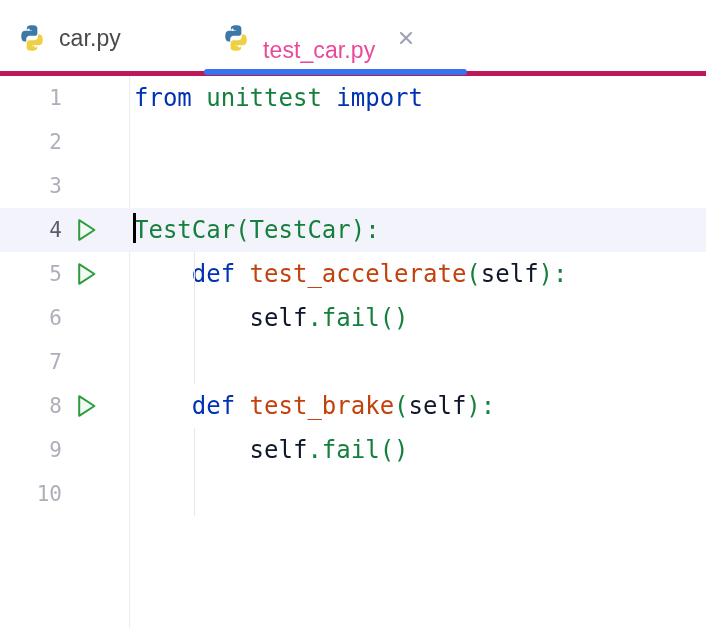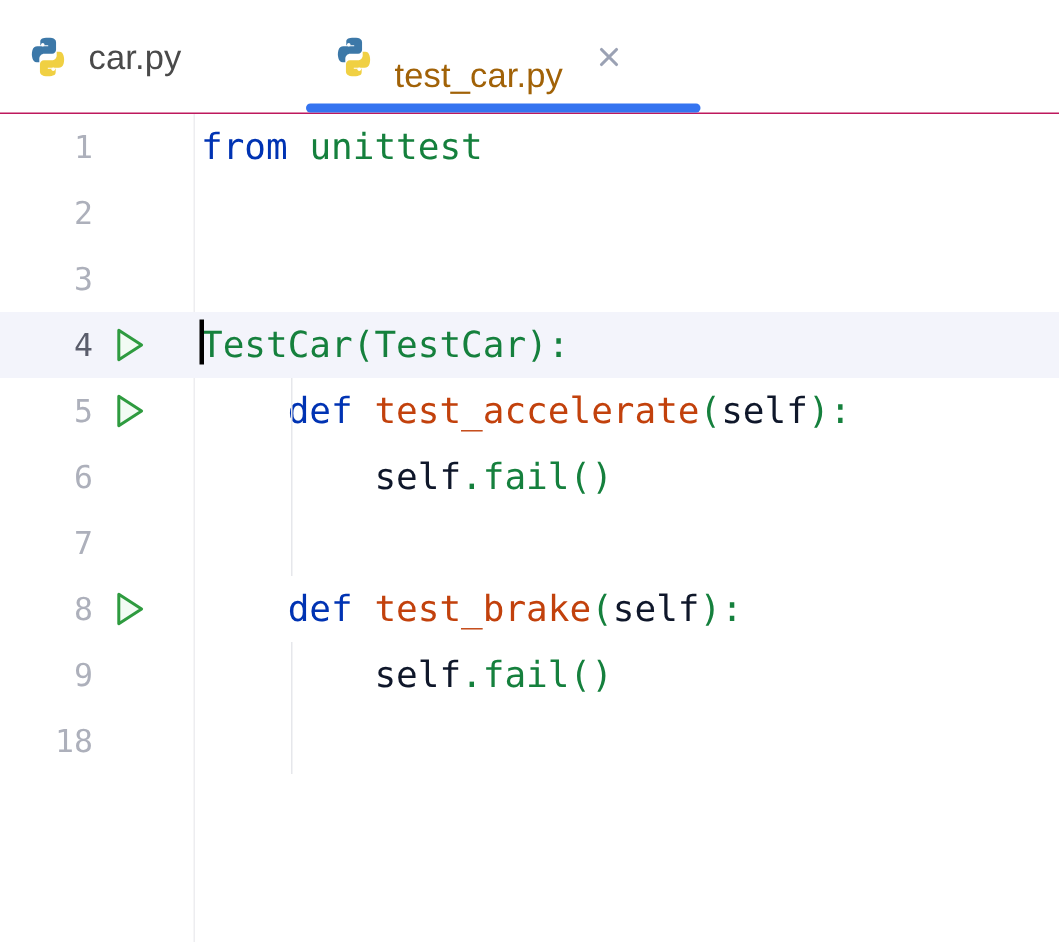--- a/index.html
+++ b/index.html
@@ -10,21 +10,21 @@
     overflow:hidden;
     position:relative;
     -webkit-font-smoothing:antialiased;
   }
   #app{width:706px;height:628px;position:relative;overflow:hidden;background:#FFFFFF;}
 
   
   .tabbar{
     position:absolute;left:0;top:0;width:706px;height:76px;
     background:#FFFFFF;
-    border-bottom:1px solid #be185d;
+    border-bottom:5px solid #be185d;
     box-sizing:border-box;
   }
   .tab{
     position:absolute;top:0;height:75px;
     display:flex;align-items:center;
     box-sizing:border-box;
     cursor:pointer;
     user-select:none;
   }
   .tab-inactive{left:0px;padding-left:18px;padding-right:18px;}
@@ -36,21 +36,21 @@
   .pyicon svg{display:block;width:28px;height:28px;}
 
   .tab-label{
     font-size:23px;
     line-height:28px;
     margin-left:13px;
     white-space:nowrap;
     letter-spacing:0.1px;
   }
   .tab-inactive .tab-label{color:#4A4A4A;}
-  .tab-active .tab-label{color:#a16207;margin-top:25px;}
+  .tab-active .tab-label{color:#ec4899;margin-top:25px;}
 
   .tab-close{
     margin-left:19px;width:24px;height:24px;
     display:flex;align-items:center;justify-content:center;
     flex:0 0 auto;cursor:pointer;border-radius:4px;
   }
   .tab-close svg{display:block;}
 
   .tab-underline{
     position:absolute;
@@ -160,21 +160,21 @@
         </div>
       </div>
     <div class="tab-underline"></div>
   </div>
 
   <div class="editor">
     <div class="gutter-rule"></div>
     <div class="lines" id="lines-host">
         <div class="row">
           <span class="lnum">1</span>
-          <span class="code"><span class="kw">from&nbsp;</span><span class="pl">unittest&nbsp;</span></span>
+          <span class="code"><span class="kw">from&nbsp;</span><span class="pl">unittest&nbsp;</span><span class="kw">import&nbsp;</span></span>
         </div>
         <div class="row">
           <span class="lnum">2</span>
           <span class="code"></span>
         </div>
         <div class="row">
           <span class="lnum">3</span>
           <span class="code"></span>
         </div>
         <div class="row active">
@@ -210,21 +210,21 @@
               <path d="M3.2 2.2 L18.4 12 L3.2 21.8 Z" fill="#F2FBF3" stroke="#2E9B3F" stroke-width="2" stroke-linejoin="round"></path>
             </svg>
           </span>
           <span class="code"><span class="kw">&nbsp;&nbsp;&nbsp;&nbsp;def&nbsp;</span><span class="fn">test_brake</span><span class="pl">(</span><span class="slf">self</span><span class="pl">):</span></span>
         </div>
         <div class="row">
           <span class="lnum">9</span>
           <span class="code"><span class="pl">&nbsp;&nbsp;&nbsp;&nbsp;&nbsp;&nbsp;&nbsp;&nbsp;</span><span class="slf">self</span><span class="pl">.fail()</span></span>
         </div>
         <div class="row">
-          <span class="lnum">18</span>
+          <span class="lnum">10</span>
           <span class="code"></span>
         </div>
       </div>
     <div id="guides-host">
         <div class="iguide" style="top: 176px; height: 132px;"></div>
         <div class="iguide" style="top: 352px; height: 88px;"></div>
       </div>
   </div>
 
 </div>

